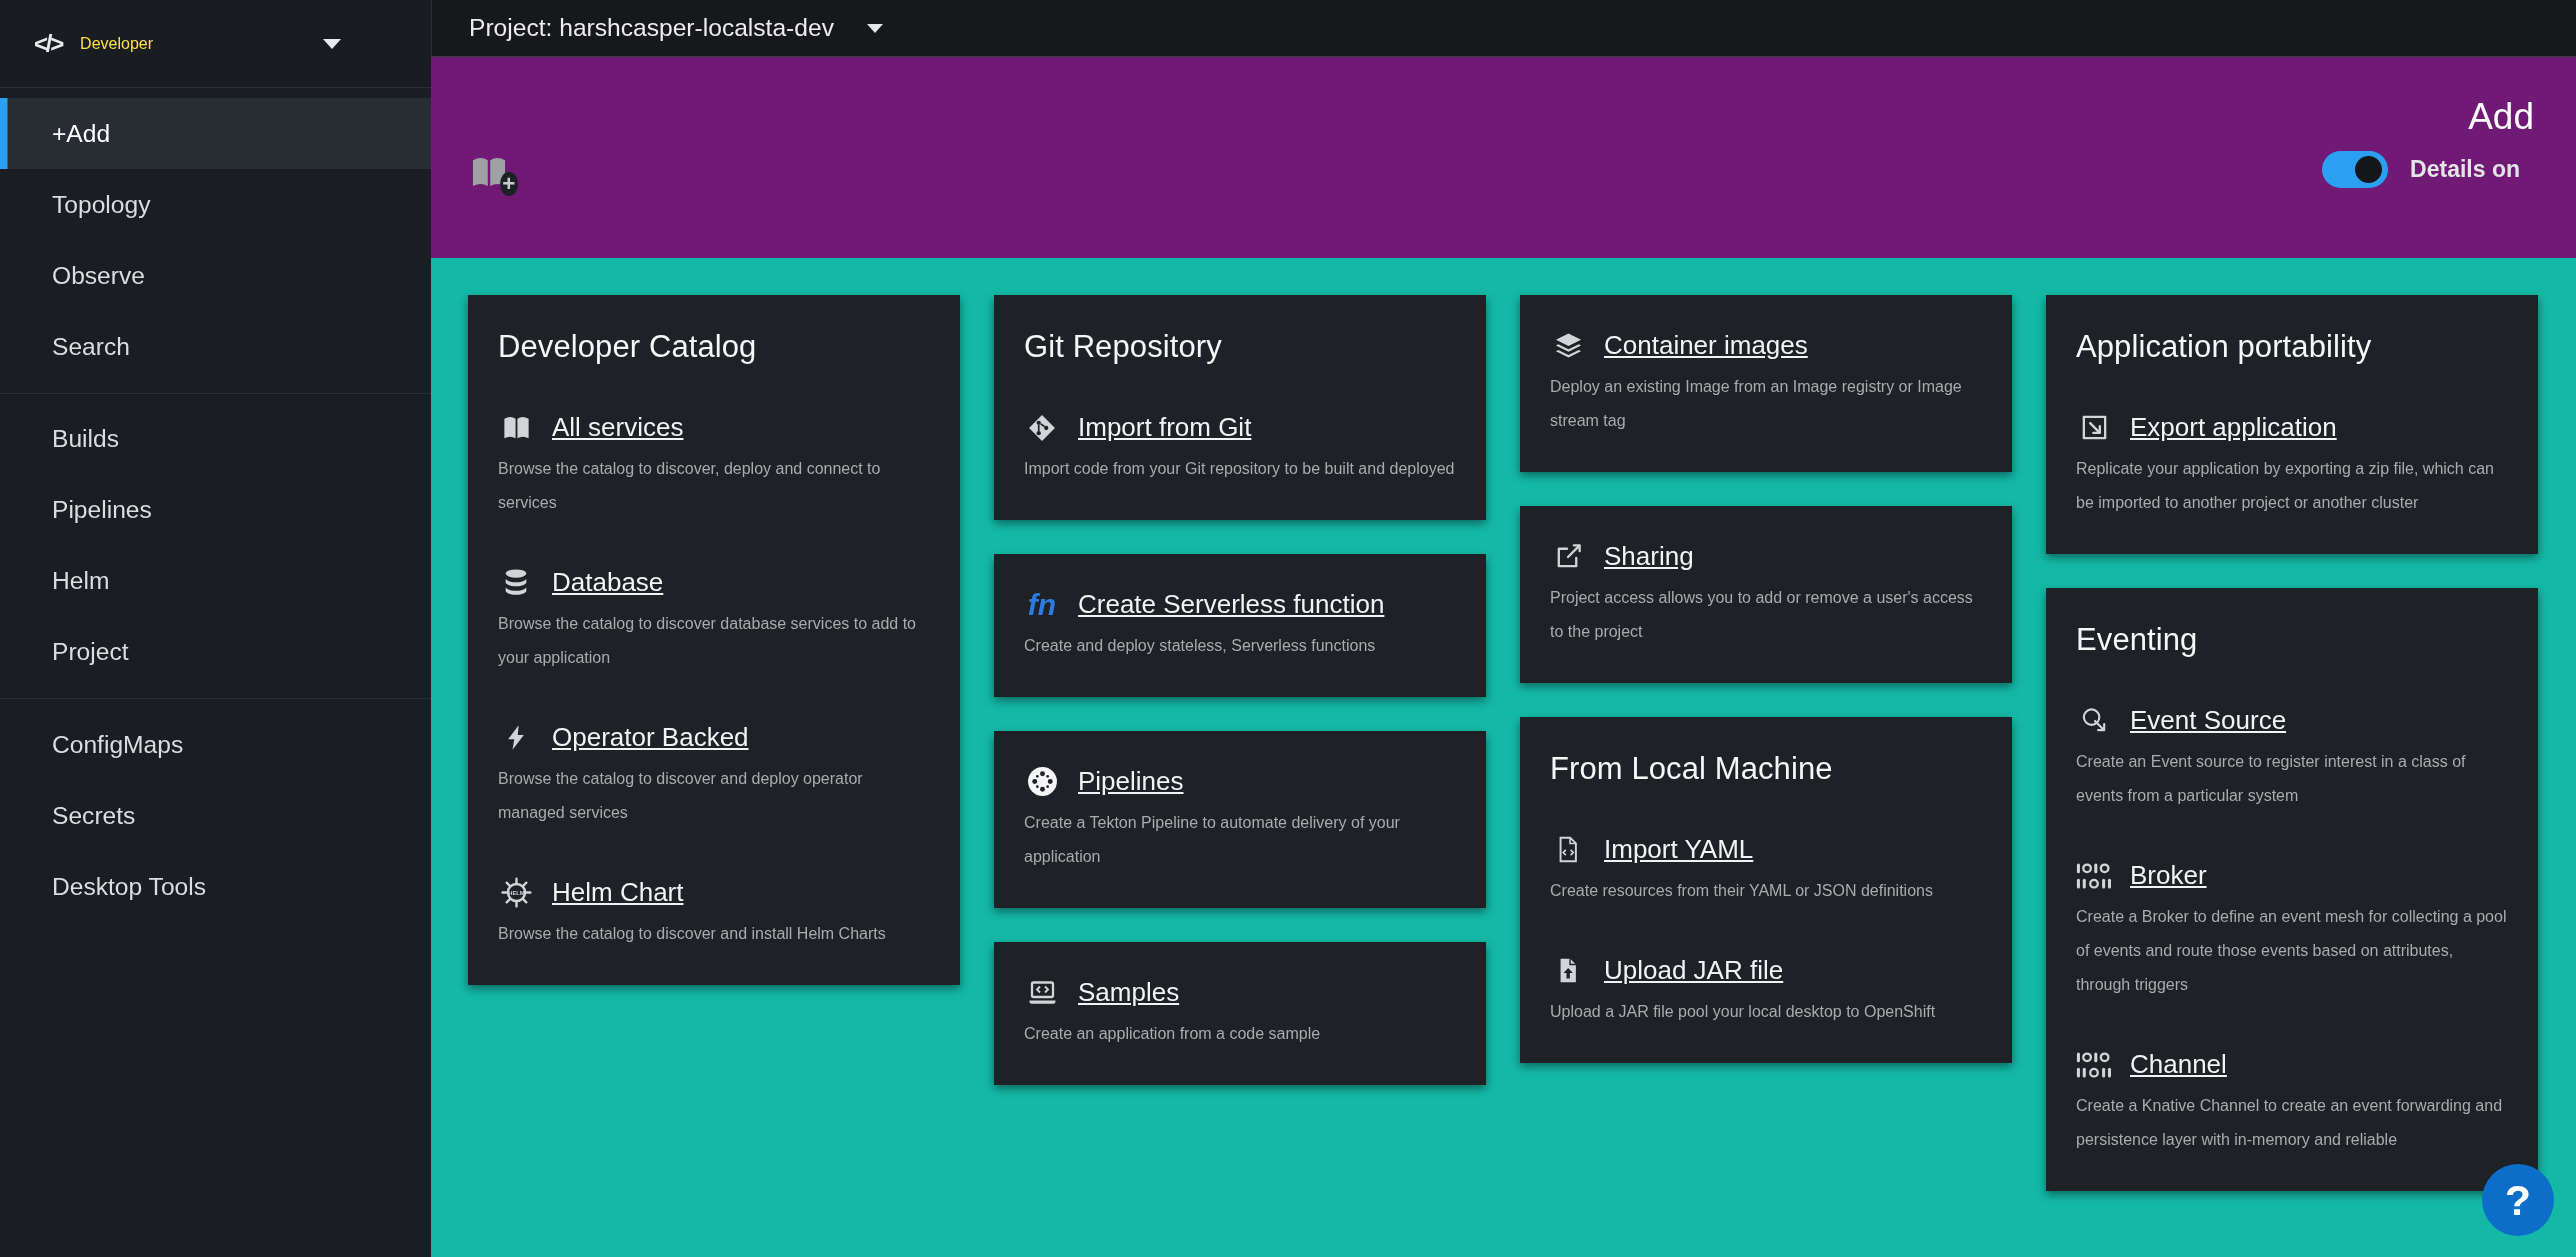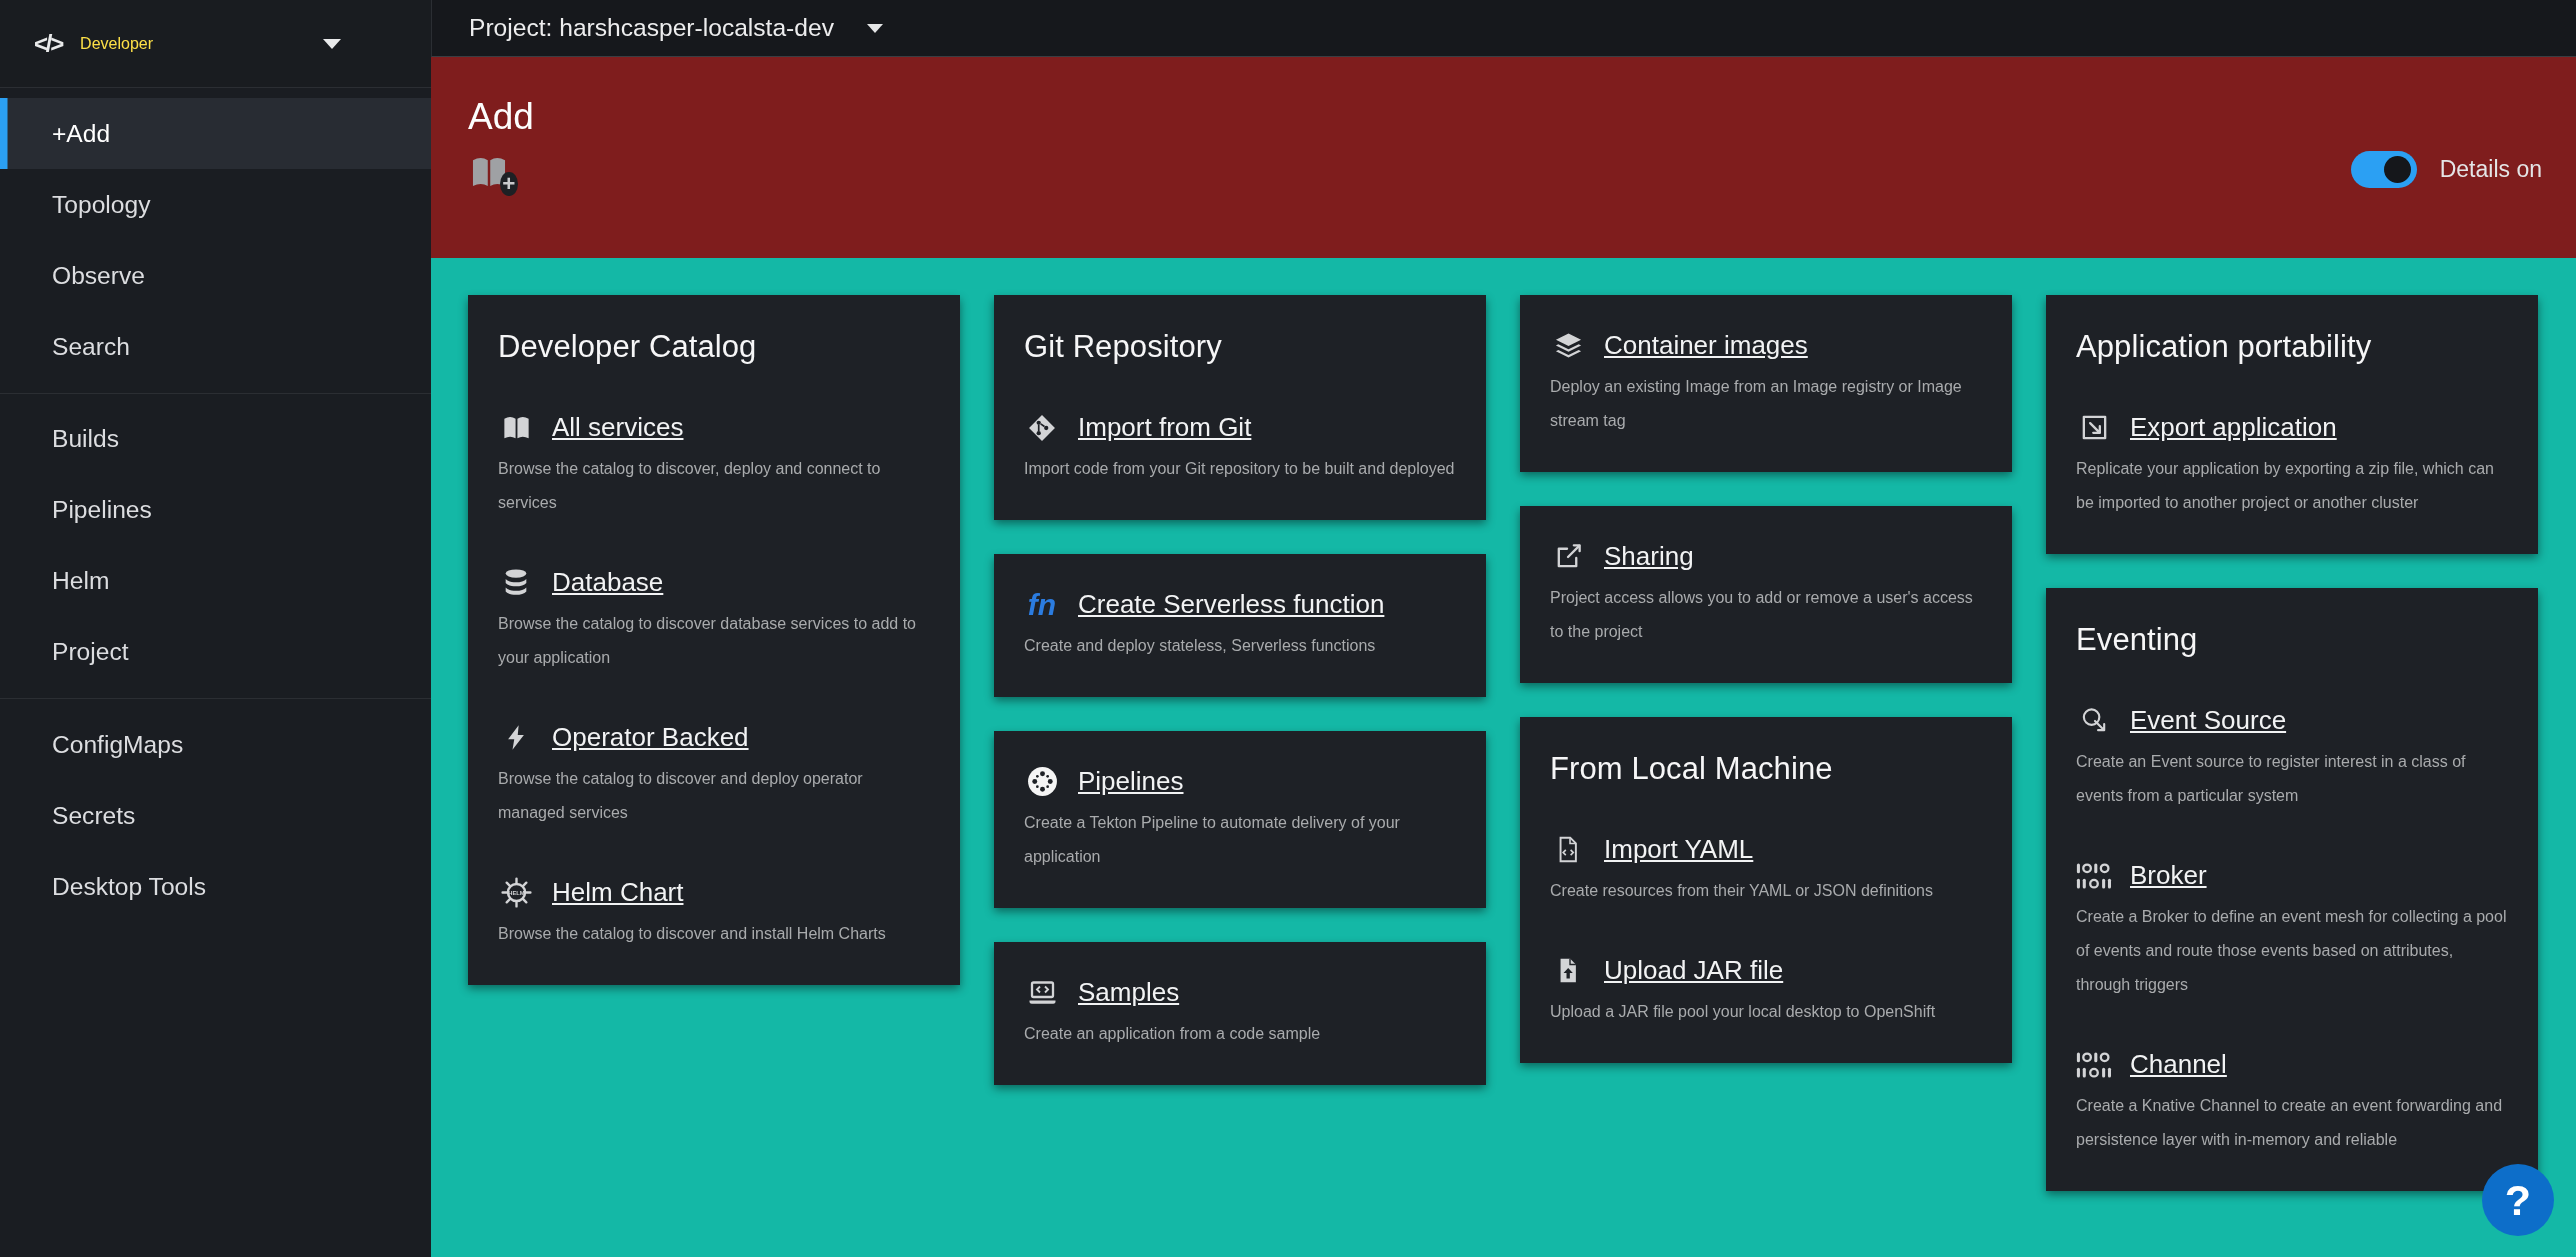--- a/index.html
+++ b/index.html
@@ -36,29 +36,29 @@
   .content{flex:1;min-width:0;display:flex;flex-direction:column;}
   .project-bar{
     height:56px;flex:none;background:#16181c;border-bottom:0.7px solid #3a3d42;border-left:0.7px solid #2b2e33;
     display:flex;align-items:center;padding-left:37px;cursor:pointer;
   }
   .project-label{color:#ededee;font-size:24.6px;}
   .project-caret{
     margin-left:33px;width:0;height:0;
     border-left:8.2px solid transparent;border-right:8.2px solid transparent;border-top:9.7px solid #e5e6e7;
   }
-  .page-header{height:162px;flex:none;background:#7f1d1d;padding:39px 42px 0 37px;position:relative;}
+  .page-header{height:162px;flex:none;background:#701a75;padding:39px 42px 0 37px;position:relative;text-align:right;}
   .page-title{margin:0;color:#fdfdfd;font-size:37px;font-weight:400;}
   .addbook{margin-top:16.4px;width:42px;position:relative;color:#9fa1a4;cursor:pointer;}
   .addbook svg{display:block;}
   .plus-badge{
     position:absolute;right:-7.5px;bottom:-4.5px;color:#c9cacc;background:#1d2024;border-radius:50%;
     font-size:22.4px;font-weight:700;line-height:22.4px;padding:0.7px 2.2px;
   }
-  .details{position:absolute;right:34px;top:94px;display:flex;align-items:center;gap:22.4px;}
+  .details{position:absolute;right:56px;top:94px;display:flex;align-items:center;gap:22.4px;font-weight:bold;}
   .switch{width:66px;height:37px;border-radius:18.6px;background:#2ba0f3;position:relative;cursor:pointer;flex:none;}
   .switch .knob{position:absolute;top:5.2px;right:6px;width:27px;height:27px;border-radius:50%;background:#15171b;}
   .details-label{color:#e4e5e6;font-size:23px;}
 
   
   .cards{flex:1;background:#14b8a6;padding:37px;display:flex;gap:34px;align-items:flex-start;overflow:hidden;}
   .col{width:492px;flex:none;display:flex;flex-direction:column;gap:34px;}
   .card{background:#1e2126;box-shadow:0 3.7px 9px rgba(0,0,0,.45);padding:34px 30px;}
   .card-title{margin:0 0 46px;font-size:31px;font-weight:500;color:#f6f6f7;letter-spacing:0.1px;}
   .card-item{display:block;cursor:pointer;}

